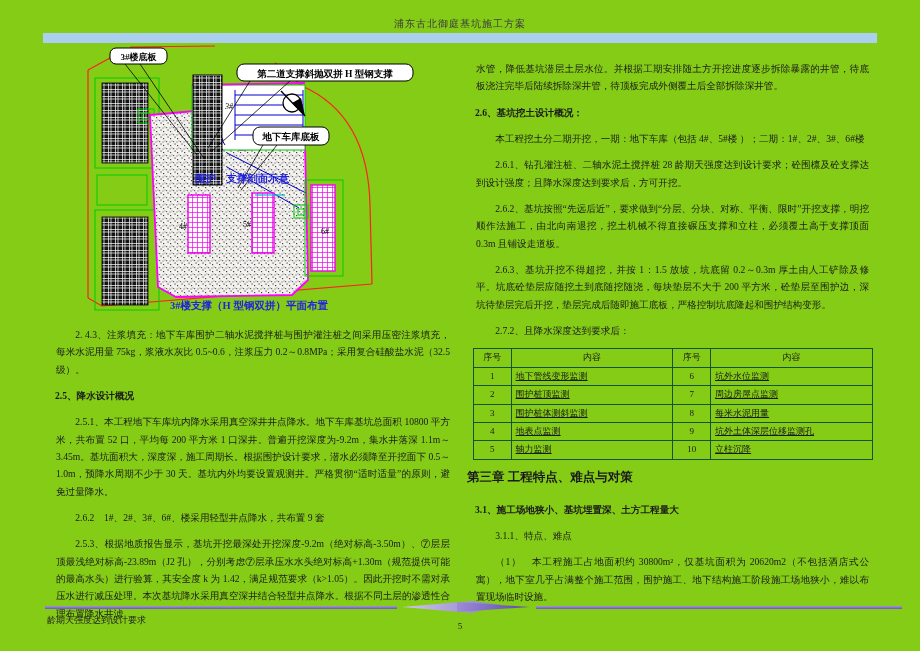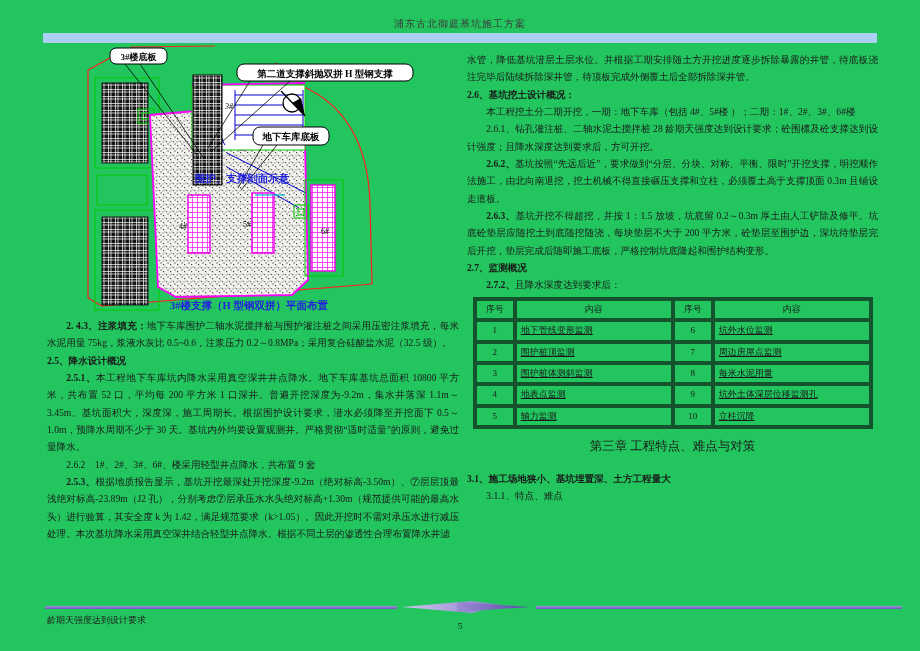--- a/index.html
+++ b/index.html
@@ -1,32 +1,32 @@
 <!DOCTYPE html>
 <html><head>
 <meta charset="utf-8">
 <style>
   html,body{margin:0;padding:0;background:#888;}
   .page{
-    position:relative;width:920px;height:651px;background:#22c55e;overflow:hidden;
+    position:relative;width:920px;height:651px;background:#84cc16;overflow:hidden;
     font-family:"Liberation Serif","DejaVu Serif",serif;color:#1a1a1a;
   }
   .doc-header{position:absolute;top:17px;left:0;width:920px;text-align:center;
     font-size:10px;color:#3c3c3c;letter-spacing:1px;}
   .header-bar{position:absolute;top:33px;left:43px;width:834px;height:10px;background:#abd0ef;}
   .col{position:absolute;font-size:9.6px;line-height:17.35px;text-align:justify;}
   .col-left{left:47px;top:317px;width:412px;}
   .col-right{left:467px;top:51px;width:411px;}
-  p{margin:0;text-indent:2em;}
+  p{margin:9px;text-indent:2em;}
   p.noindent{text-indent:0;}
-  h4{margin:0;font-size:9.6px;line-height:17.35px;font-weight:bold;text-indent:0;}
-  .lead{font-weight:bold;}
-  .chapter{margin:6px 0 13px 0;text-align:center;font-size:12.5px;font-weight:normal;line-height:22px;}
+  h4{margin:8px;font-size:9.6px;line-height:17.35px;font-weight:bold;text-indent:0;}
+  .lead{font-weight:normal;}
+  .chapter{margin:6px 0 13px 0;text-align:left;font-size:12.5px;font-weight:bold;line-height:22px;}
   table.monitor{border-collapse:collapse;margin:3px 0 0 6px;width:400px;font-size:9px;}
-  table.monitor th,table.monitor td{border:4px solid #14532d;height:15px;padding:0 4px;font-weight:normal;}
+  table.monitor th,table.monitor td{border:1px solid #14532d;height:15px;padding:0 4px;font-weight:normal;}
   table.monitor th{text-align:center;}
   td.num{width:30px;text-align:center;}
   td.desc{width:163px;text-align:left;text-decoration:underline;}
   .diagram{position:absolute;left:85px;top:45px;}
   .footer-rule-l{position:absolute;left:45px;top:606px;width:352px;height:3px;
     background:linear-gradient(#a294d8,#6a58b5);}
   .footer-rule-r{position:absolute;left:536px;top:606px;width:366px;height:3px;
     background:linear-gradient(#a294d8,#6a58b5);}
   .footer-arrow{position:absolute;left:402px;top:598px;}
   .footer-company{position:absolute;left:47px;top:614px;font-size:9px;color:#222;}
@@ -162,21 +162,20 @@
     <p><span class="lead">2.5.3、</span><span>根据地质报告显示，基坑开挖最深处开挖深度-9.2m（绝对标高-3.50m）、⑦层层顶最浅绝对标高-23.89m（J2 孔），分别考虑⑦层承压水水头绝对标高+1.30m（规范提供可能的最高水头）进行验算，其安全度 k 为 1.42，满足规范要求（k&gt;1.05）。因此开挖时不需对承压水进行减压处理。本次基坑降水采用真空深井结合轻型井点降水。根据不同土层的渗透性合理布置降水井滤</span></p>
   </div>
 
   <div class="col col-right">
     <p class="noindent">水管，降低基坑潜层土层水位。并根据工期安排随土方开挖进度逐步拆除暴露的井管，待底板浇注完毕后陆续拆除深井管，待顶板完成外侧覆土后全部拆除深井管。</p>
     <h4>2.6、基坑挖土设计概况：</h4>
     <p>本工程挖土分二期开挖，一期：地下车库（包括 4#、5#楼 ）；二期：1#、2#、3#、6#楼</p>
     <p>2.6.1、钻孔灌注桩、二轴水泥土搅拌桩 28 龄期天强度达到设计要求；砼围檩及砼支撑达到设计强度；且降水深度达到要求后，方可开挖。</p>
     <p><span class="lead">2.6.2、</span><span>基坑按照“先远后近”，要求做到“分层、分块、对称、平衡、限时”开挖支撑，明挖顺作法施工，由北向南退挖，挖土机械不得直接碾压支撑和立柱，必须覆土高于支撑顶面 0.3m 且铺设走道板。</span></p>
     <p><span class="lead">2.6.3、</span><span>基坑开挖不得超挖，并按 1：1.5 放坡，坑底留 0.2～0.3m 厚土由人工铲除及修平。坑底砼垫层应随挖土到底随挖随浇，每块垫层不大于 200 平方米，砼垫层至围护边，深坑待垫层完后开挖，垫层完成后随即施工底板，严格控制坑底隆起和围护结构变形。</span></p>
-    <h4>2.7、监测概况</h4>
     <p><span class="lead">2.7.2、</span><span>且降水深度达到要求后：</span></p>
 
     <table class="monitor">
       <tbody>
           <tr>
         <th class="num">序号</th>
         <th class="desc">内容</th>
         <th class="num">序号</th>
         <th class="desc">内容</th>
       </tr>
@@ -209,20 +208,21 @@
         <td class="desc">轴力监测</td>
         <td class="num">10</td>
         <td class="desc">立柱沉降</td>
       </tr>
     </tbody>
       </table>
 
     <div class="chapter">第三章  工程特点、难点与对策</div>
     <h4>3.1、施工场地狭小、基坑埋置深、土方工程量大</h4>
     <p>3.1.1、特点、难点</p>
+    <p><span>（1）　</span><span>本工程施工占地面积约 30800m²，仅基坑面积为 20620m2（不包括酒店式公寓），地下室几乎占满整个施工范围，围护施工、地下结构施工阶段施工场地狭小，难以布置现场临时设施。</span></p>
   </div>
 
   <div class="footer-rule-l"></div>
   <div class="footer-rule-r"></div>
   <svg class="footer-arrow" width="130" height="18" viewBox="0 0 130 18">
     <defs>
       <linearGradient id="fa1" x1="0" y1="0" x2="1" y2="0">
         <stop offset="0" stop-color="#cfc6ec"></stop>
           <stop offset="1" stop-color="#8a79cb"></stop>
       </linearGradient>

